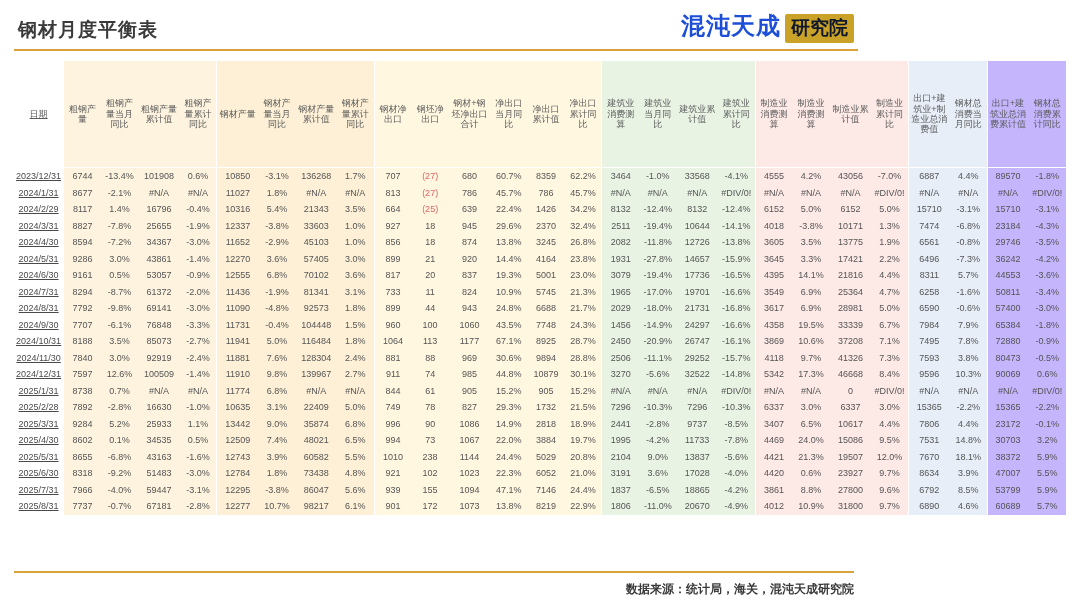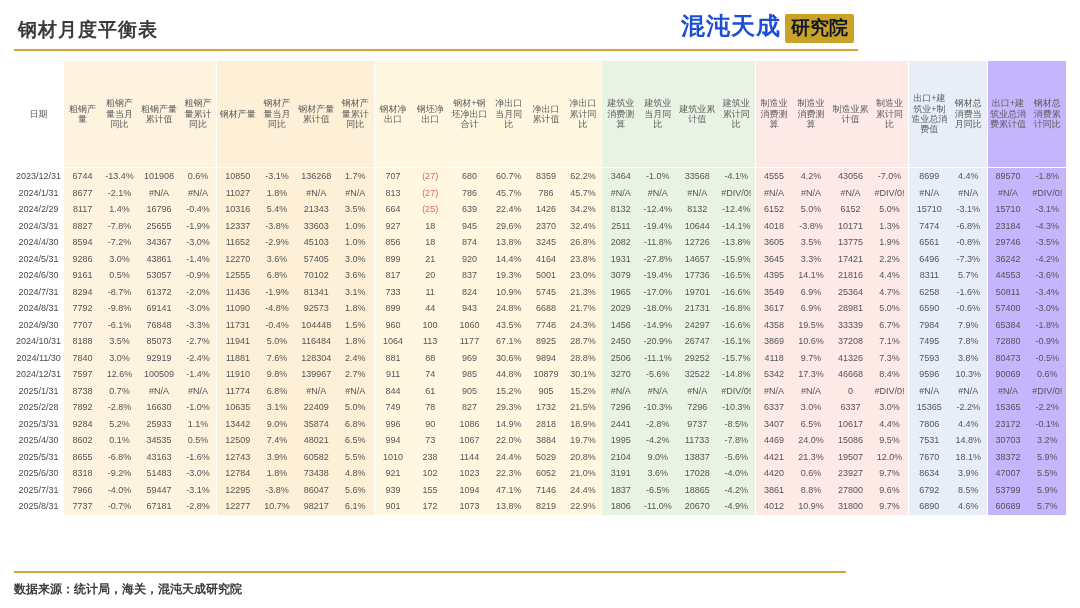--- a/index.html
+++ b/index.html
@@ -45,39 +45,40 @@
     font-weight:normal;color:#5a5a5a;font-size:9px;
     height:104px;vertical-align:middle;
   }
   tbody td{height:14.5px;color:#555;}
   tbody tr td:first-child{color:#4a4a4a;}
   .neg{color:#e06666;}
   .c-date{width:48px;}
   .c-a{width:36px;}
   .c-b{width:40px;}
   
-  .g0{background:#ffffff;}
+  .g0{background:#ffffff;text-decoration:underline;}
   .g1{background:#fdf3de;}   
   .g2{background:#fdf0d6;}
   .g3{background:#fff7e0;}   
   .g4{background:#e9f3e4;}   
   .g5{background:#fde9e6;}   
   .g6{background:#e7eef8;}   
   .g7{background:#c4b5fd;}   
   .sep-l{border-left:1px solid #ffffff;}
   thead th.g1,thead th.g2,thead th.g3,thead th.g4,thead th.g5,thead th.g6,thead th.g7{
     border-bottom:1px solid #ffffff;
   }
   tbody tr:nth-child(odd) td.g0{background:#ffffff;}
   
   .footer{
-    position:absolute;left:14px;right:26px;bottom:10px;
+    position:absolute;left:14px;right:18px;bottom:10px;
     border-top:2px solid #d8a33a;padding-top:8px;
     font-size:12px;color:#3a3a3a;font-weight:bold;
     font-family:Liberation Serif, serif;
+    text-align:right;
   }
 </style>
 </head>
 <body>
 
 <div class="page">
 
   <div class="header">
     <div class="title">钢材月度平衡表</div>
     <div class="logo">
@@ -166,21 +167,21 @@
             <td class="g3">8359</td>
             <td class="g3">62.2%</td>
             <td class="g4 sep-l">3464</td>
             <td class="g4">-1.0%</td>
             <td class="g4">33568</td>
             <td class="g4">-4.1%</td>
             <td class="g5 sep-l">4555</td>
             <td class="g5">4.2%</td>
             <td class="g5">43056</td>
             <td class="g5">-7.0%</td>
-            <td class="g6 sep-l">8699</td>
+            <td class="g6 sep-l">6887</td>
             <td class="g6">4.4%</td>
             <td class="g7 sep-l">89570</td>
             <td class="g7">-1.8%</td>
           </tr>
           <tr>
             <td class="g0">2024/1/31</td>
             <td class="g1 sep-l">8677</td>
             <td class="g1">-2.1%</td>
             <td class="g1">#N/A</td>
             <td class="g1">#N/A</td>

